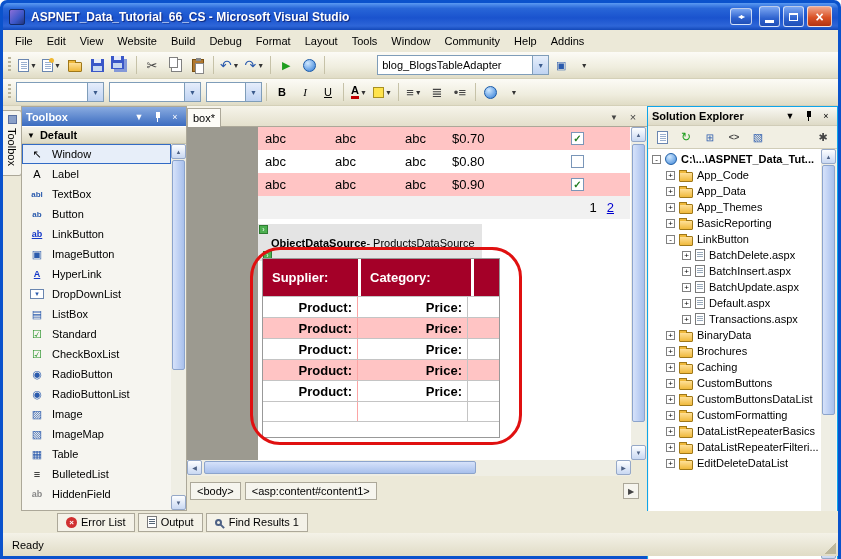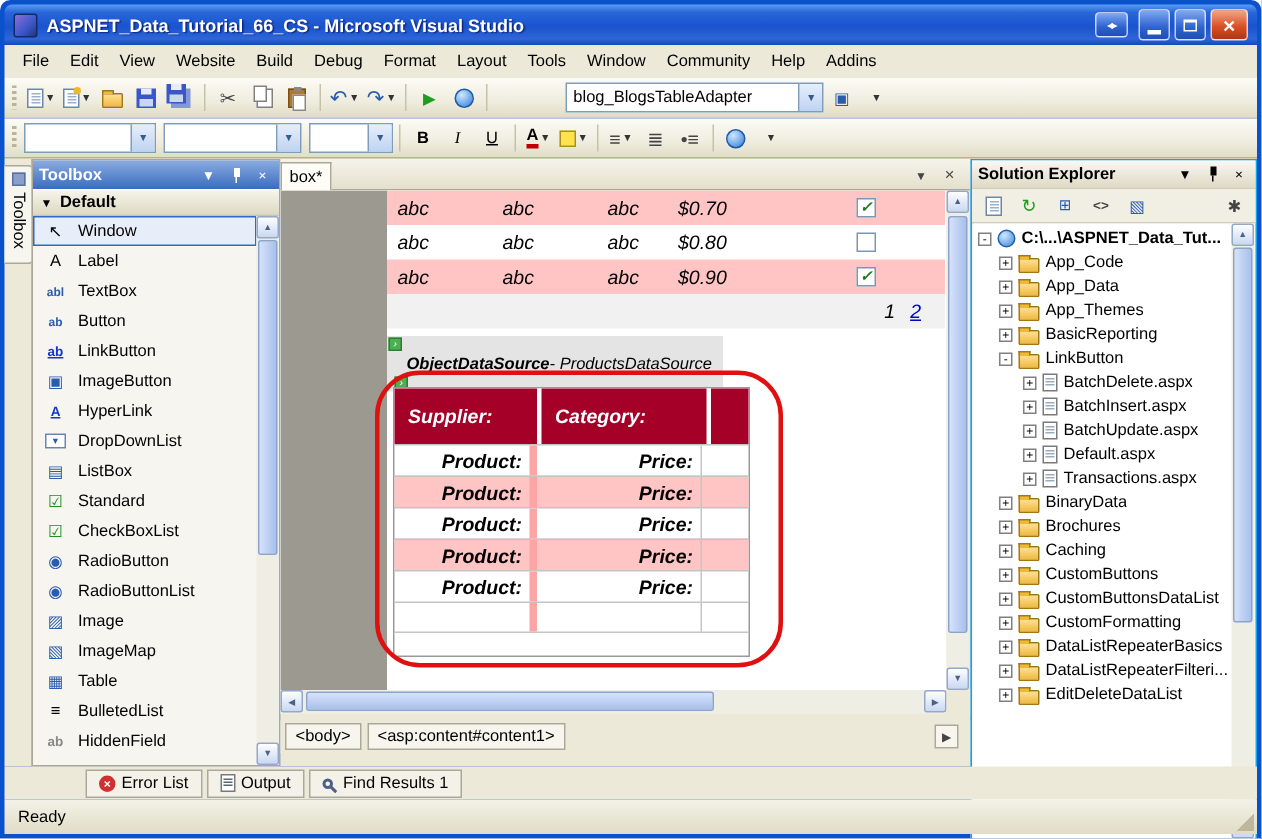--- a/index.html
+++ b/index.html
@@ -89,41 +89,41 @@
   .sb-thumb{position:absolute;left:1px;width:13px;background:linear-gradient(90deg,#D6E2FA,#A8C0EC);border:1px solid #8CA4CC;border-radius:2px;}
   .sbh-btn{position:absolute;top:0;width:15px;height:15px;background:linear-gradient(180deg,#FDFEFF,#C9D8F2);border:1px solid #95A8C8;border-radius:2px;
     display:flex;align-items:center;justify-content:center;font-size:6px;color:#4D6185;}
   .sbh-thumb{position:absolute;top:1px;height:13px;background:linear-gradient(180deg,#D6E2FA,#A8C0EC);border:1px solid #8CA4CC;border-radius:2px;}
 
   
   .design{position:absolute;left:187px;top:106px;width:460px;height:405px;background:#ECE9D8;}
   .docstrip{position:absolute;left:0;top:0;width:460px;height:21px;background:linear-gradient(180deg,#F6F4EA,#E4E0CC);border-bottom:1px solid #ACA899;}
   .doc-tab{position:absolute;left:0;top:2px;height:19px;background:#FDFCF7;border:1px solid #ACA899;border-bottom:none;display:flex;align-items:center;padding:0 5px;}
   .strip-ico{position:absolute;top:4px;width:14px;height:14px;display:flex;align-items:center;justify-content:center;color:#444;}
-  .surface{position:absolute;left:0;top:21px;width:444px;height:333px;background:#fff;overflow:hidden;font-style:italic;}
+  .surface{position:absolute;left:0;top:21px;width:444px;height:333px;background:#fff;overflow:hidden;}
   .graycol{position:absolute;left:0;top:0;width:71px;height:333px;background:#9C9A90;}
   .grid{position:absolute;left:71px;top:0;width:372px;}
   .grow{display:flex;align-items:center;height:23px;font-size:13px;}
   .grow.alt{background:#FFC4C4;}
   .gc{padding-left:7px;} .w70{width:70px;} .w47{width:47px;} .w80{width:80px;}
   .gchk{flex:1;display:flex;justify-content:center;}
   .chk{width:13px;height:13px;border:1px solid #7A96B8;background:#fff;font-size:10px;font-weight:bold;color:#1F7A1F;line-height:11px;text-align:center;}
   .pgr{display:flex;justify-content:flex-end;align-items:center;gap:10px;height:23px;background:#F1F1F1;padding-right:16px;font-size:13px;}
   .pglink{color:#0000D0;text-decoration:underline;}
   .ods{position:absolute;left:71px;top:97px;width:224px;height:37px;background:#E4E4E4;display:flex;align-items:center;padding-left:13px;font-size:11px;}
   .stag{position:absolute;width:9px;height:9px;background:#4CAF50;border:1px solid #2E7D32;color:#fff;font-size:7px;line-height:7px;text-align:center;}
   .annot{position:absolute;left:63px;top:120px;width:272px;height:198px;border:3px solid #E01010;border-radius:30px;pointer-events:none;}
   .ftable{position:absolute;left:75px;top:131px;width:238px;border:1px solid #999;background:#fff;}
   .fhead{display:flex;height:37px;background:#fff;}
   .fhc{background:#A40028;color:#fff;font-weight:bold;font-size:13px;display:flex;align-items:center;padding-left:9px;}
   .fhc1{width:95px;margin-right:3px;} .fhc2{width:110px;margin-right:3px;} .fhc3{flex:1;}
   .frow{display:flex;height:21px;border-top:1px solid #C4C4C4;}
   .frow.alt{background:#FFC4C4;}
   .fc{display:flex;align-items:center;justify-content:flex-end;padding-right:5px;font-weight:bold;font-size:13px;}
-  .fc1{width:95px;border-right:5px solid #fca5a5;} .fc2{width:110px;border-right:1px solid #C4C4C4;} .fc3{flex:1;}
+  .fc1{width:95px;border-right:1px solid #fca5a5;} .fc2{width:110px;border-right:1px solid #C4C4C4;} .fc3{flex:1;}
   .fempty{height:20px;} .fbot{height:16px;border-top:1px solid #C4C4C4;}
   .corner{position:absolute;left:444px;top:354px;width:16px;height:16px;background:#ECE9D8;}
   .tagnav{position:absolute;left:0;top:374px;width:460px;height:22px;display:flex;align-items:center;gap:4px;padding-left:3px;background:#ECE9D8;}
   .tag{height:18px;border:1px solid #ACA899;background:#F6F5EE;display:flex;align-items:center;padding:0 6px;white-space:nowrap;}
   .tagarrow{position:absolute;right:8px;top:3px;width:16px;height:16px;border:1px solid #ACA899;background:#F6F5EE;display:flex;align-items:center;justify-content:center;font-size:8px;color:#444;}
 
   
   .sepanel{position:absolute;left:647px;top:106px;width:191px;height:479px;background:#F5F4EF;border:1px solid #0ea5e9;display:flex;flex-direction:column;}
   .setb{height:23px;display:flex;align-items:center;gap:2px;padding:0 3px;background:#F1EFE3;border-bottom:1px solid #D0CCB8;flex:none;}
   .setb .tbtn{width:21px;height:19px;}

